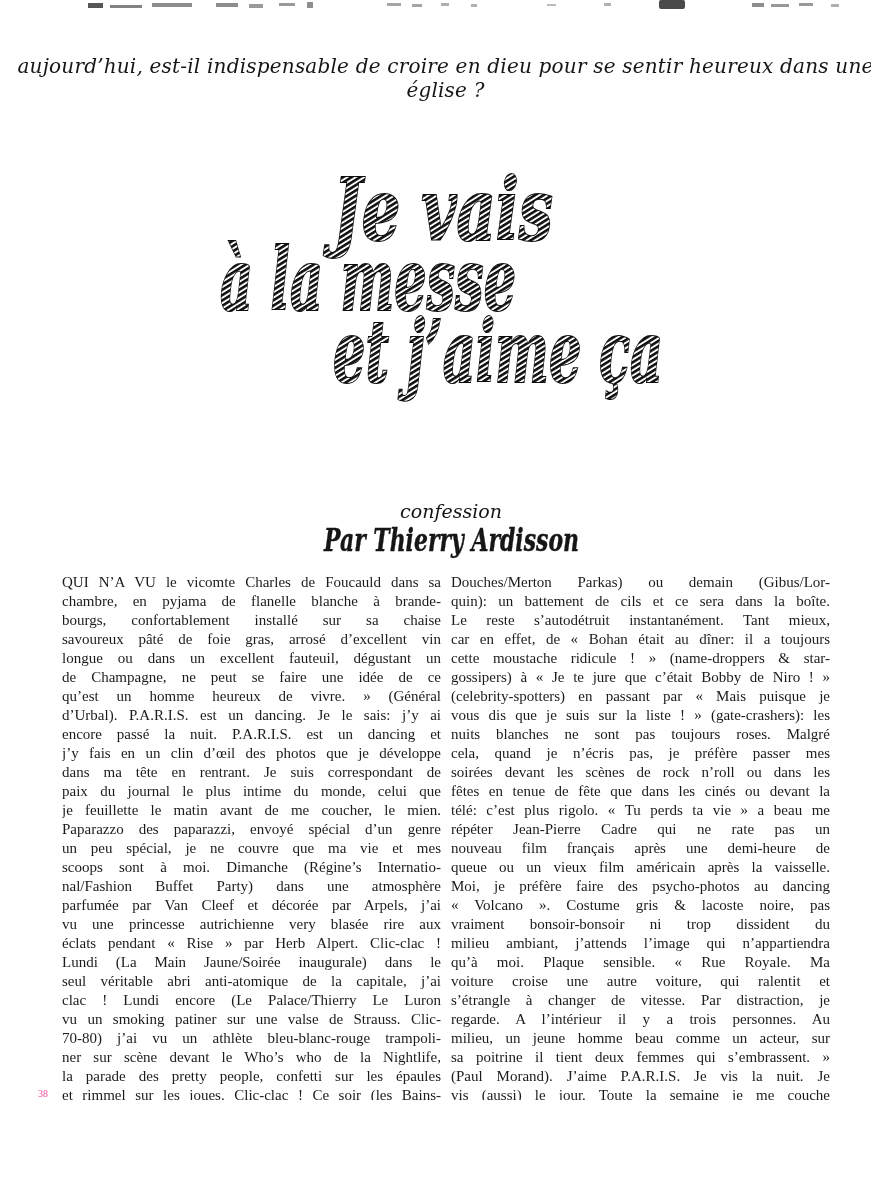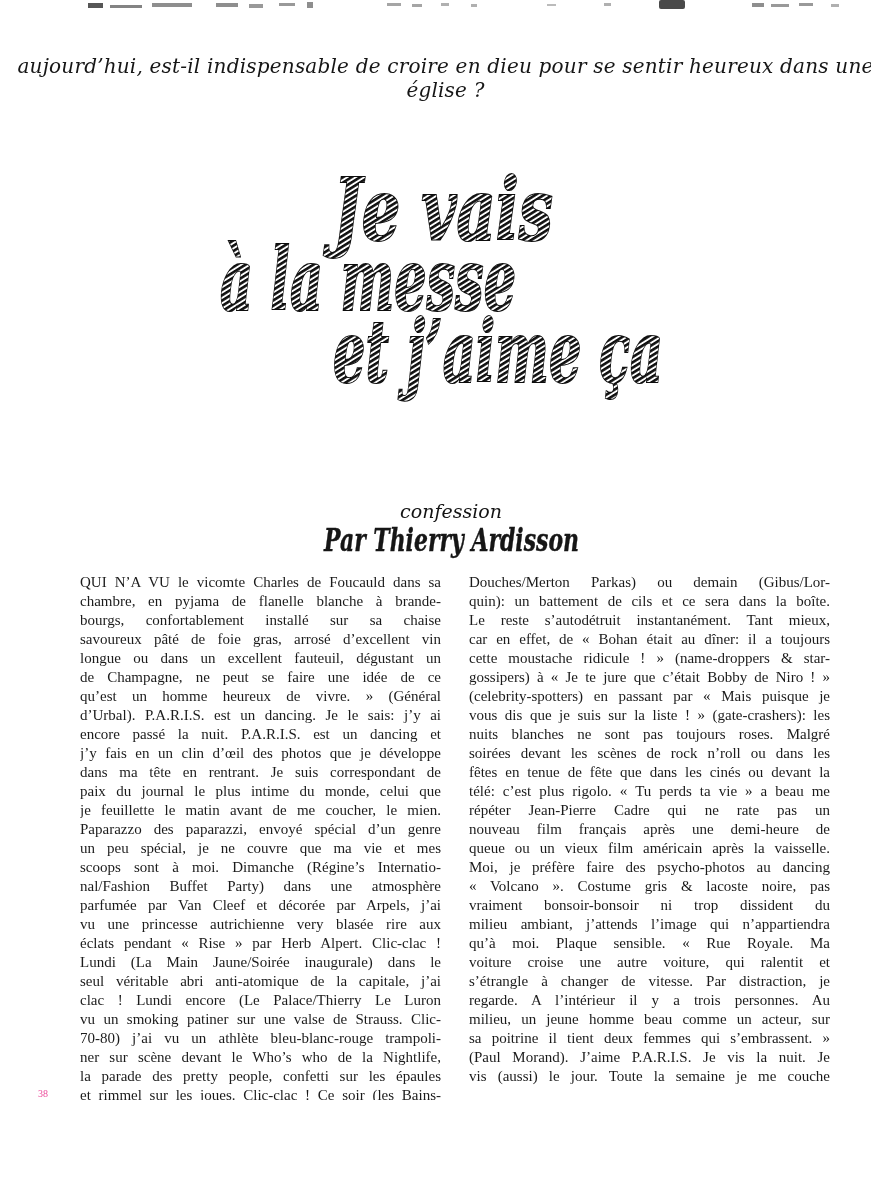--- a/index.html
+++ b/index.html
@@ -60,21 +60,20 @@
     color: #1b1b1b;
   }
   .column.left  { left: 62px;  }
   .column.right { left: 451px; }
   .column .line {
     height: 19px;
     line-height: 19px;
     text-align: justify;
     text-align-last: justify;
     overflow: hidden;
-    margin-left: 18px;
   }
   .page-number {
     position: absolute;
     left: 38px;
     top: 1088px;
     font-family: "Liberation Serif", serif;
     font-size: 10px;
     color: #ec4899;
   }
   .credit {
@@ -171,20 +170,21 @@
   <div class="column right">
       <div class="line">Douches/Merton Parkas) ou demain (Gibus/Lor-</div>
       <div class="line">quin): un battement de cils et ce sera dans la boîte.</div>
       <div class="line">Le reste s’autodétruit instantanément. Tant mieux,</div>
       <div class="line">car en effet, de « Bohan était au dîner: il a toujours</div>
       <div class="line">cette moustache ridicule ! » (name-droppers &amp; star-</div>
       <div class="line">gossipers) à « Je te jure que c’était Bobby de Niro ! »</div>
       <div class="line">(celebrity-spotters) en passant par « Mais puisque je</div>
       <div class="line">vous dis que je suis sur la liste ! » (gate-crashers): les</div>
       <div class="line">nuits blanches ne sont pas toujours roses. Malgré</div>
+      <div class="line">cela, quand je n’écris pas, je préfère passer mes</div>
       <div class="line">soirées devant les scènes de rock n’roll ou dans les</div>
       <div class="line">fêtes en tenue de fête que dans les cinés ou devant la</div>
       <div class="line">télé: c’est plus rigolo. « Tu perds ta vie » a beau me</div>
       <div class="line">répéter Jean-Pierre Cadre qui ne rate pas un</div>
       <div class="line">nouveau film français après une demi-heure de</div>
       <div class="line">queue ou un vieux film américain après la vaisselle.</div>
       <div class="line">Moi, je préfère faire des psycho-photos au dancing</div>
       <div class="line">« Volcano ». Costume gris &amp; lacoste noire, pas</div>
       <div class="line">vraiment bonsoir-bonsoir ni trop dissident du</div>
       <div class="line">milieu ambiant, j’attends l’image qui n’appartiendra</div>

